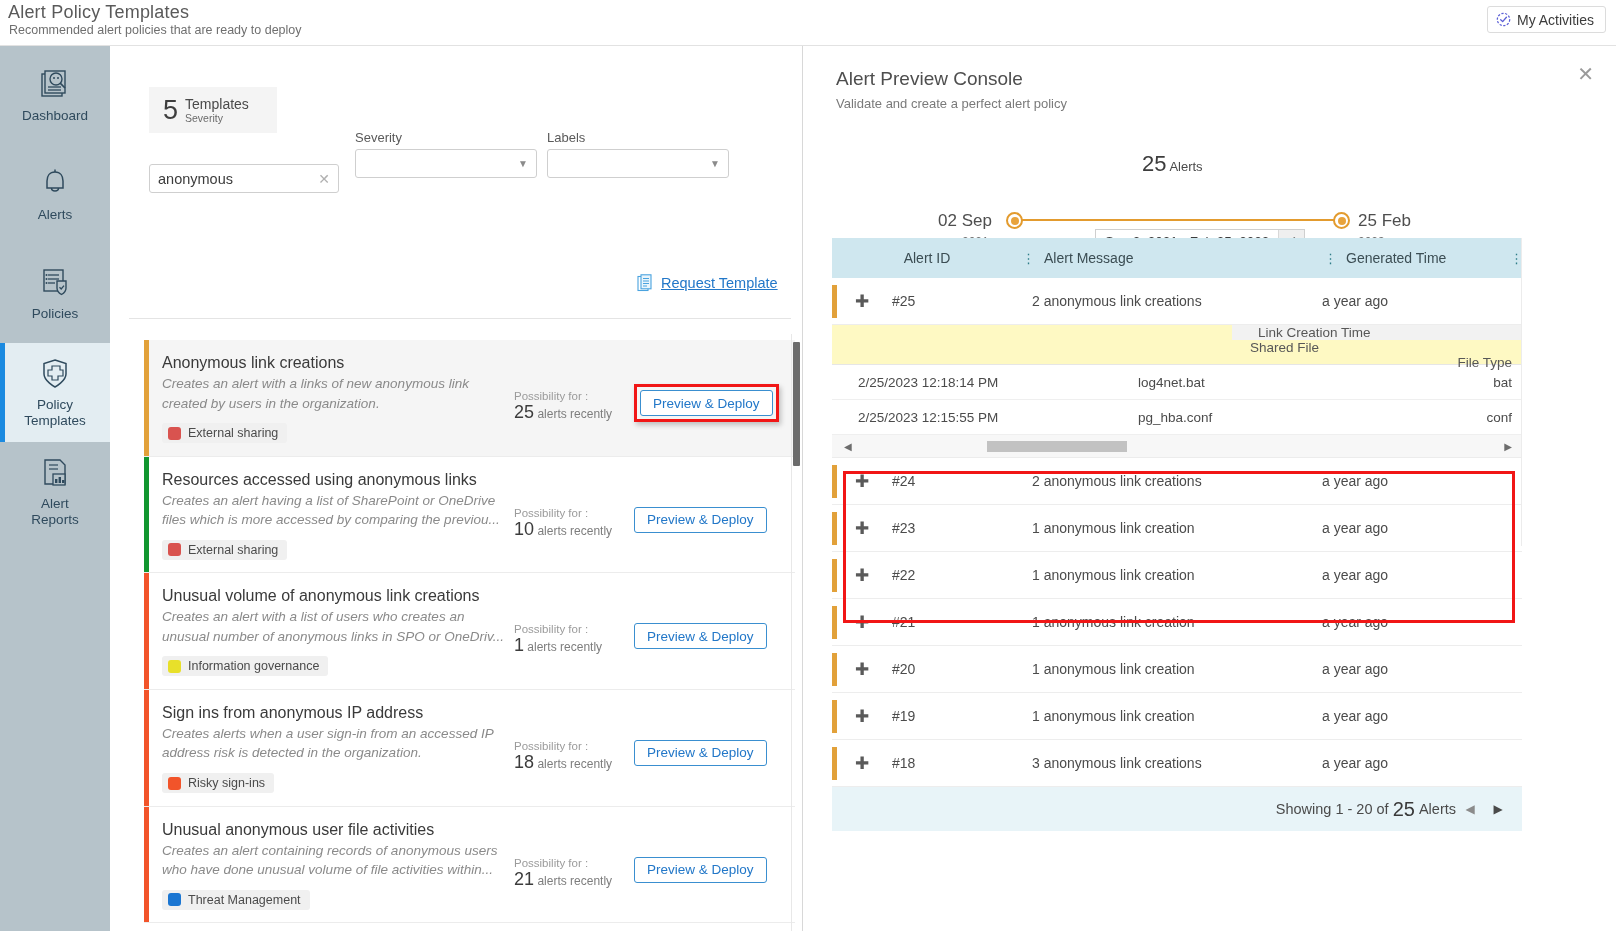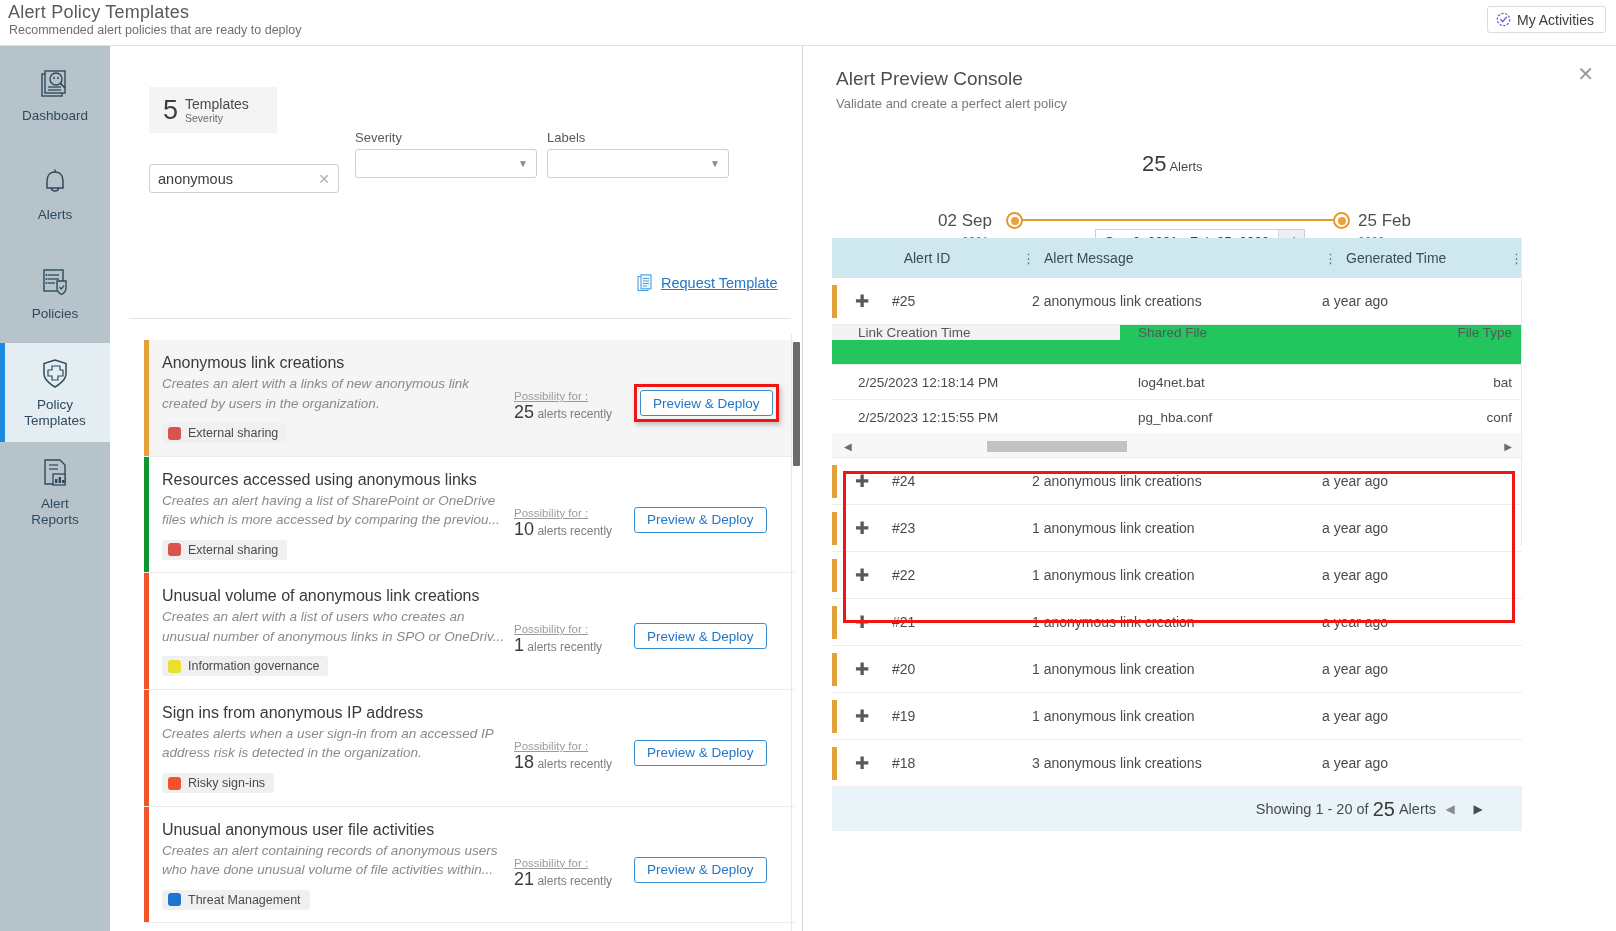--- a/index.html
+++ b/index.html
@@ -96,21 +96,21 @@
   .card .body { padding-left: 18px; width: 370px; }
   .card .title { font-size: 16px; color: #3a3a3a; margin-bottom: 2px; }
   .card .desc { font-size: 13.5px; color: #8a8a8a; font-style: italic; line-height: 1.45; }
   .card .tag {
     display: inline-flex; align-items: center; gap: 7px;
     background: #f0f0f0; border-radius: 3px; padding: 3px 9px 3px 6px;
     margin-top: 10px; font-size: 12.5px; color: #4b4b4b;
   }
   .card .tag .sw { width: 13px; height: 13px; border-radius: 3px; display:block; }
   .card .poss { width: 120px; padding-top: 36px; }
-  .card .poss .p1 { font-size: 11.5px; color: #9b9b9b; text-decoration: underline; }
+  .card .poss .p1 { font-size: 11.5px; color: #9b9b9b; }
   .card .poss .p2 { font-size: 12px; color: #7d7d7d; }
   .card .poss .p2 b { font-size: 18px; color: #3c3c3c; font-weight: 400; }
   .btn-pd {
     margin-top: 36px; height: 26px; padding: 0 12px;
     border: 1px solid #3a8fd0; border-radius: 3px; background: #fff;
     color: #2277c8; font-size: 13.5px; cursor: pointer; white-space: nowrap;
     display: flex; align-items: center;
   }
   .btn-wrap-hl {
     border: 3px solid #f11616; padding: 3px; margin-top: 30px;
@@ -183,22 +183,22 @@
   }
   .row .sev { position: absolute; left: 0; top: 7px; width: 5px; height: 33px; background: #e2a13a; }
   .row .exp { width: 60px; text-align: center; color: #5a5a5a; font-size: 17px; cursor: pointer; }
   .row .cid { width: 130px; }
   .row .cmsg { width: 290px; padding-left: 10px; }
   .row .ctime { width: 170px; padding-left: 10px; }
 
   
   .detail { background: #fff; position: relative; }
   .dt-head {
-    display: flex; height: 40px; align-items: flex-start; background: #22c55e;
-    font-size: 13.5px; color: #575757; border-bottom: 1px solid #e6e6e6;
+    display: flex; height: 40px; align-items: flex-end; background: #fef9c3;
+    font-size: 13.5px; color: #575757; border-bottom: 1px solid #e6e6e6; flex-direction: column;
   }
   .dt-row {
     display: flex; height: 35px; align-items: center; font-size: 13.5px; color: #4b4b4b;
     border-bottom: 1px solid #efefef; background: #fff;
   }
   .dc1 { width: 290px; padding-left: 26px; }
   .dc2 { width: 290px; padding-left: 18px; }
   .dc3 { width: 115px; text-align: right; padding-right: 10px; }
   .dt-head .dc1 { background: #f2f2f2; }
   .hscroll-bar {
@@ -209,21 +209,21 @@
   .hs-right { position: absolute; right: 10px; font-size: 10px; color: #6d6d6d; cursor: pointer; }
   .hs-thumb { position: absolute; left: 155px; width: 140px; height: 11px; background: #c2c2c2; cursor: pointer; }
 
   .hl-box {
     position: absolute; left: 11px; top: 233px; width: 672px; height: 152px;
     border: 3px solid #f11616; pointer-events: none; z-index: 5;
   }
 
   .tbl-footer {
     display: flex; align-items: center; justify-content: flex-end; gap: 0;
-    height: 44px; background: #e8f4f8; padding-right: 30px;
+    height: 44px; background: #e8f4f8; padding-right: 10px;
     font-size: 14.5px; color: #4a4a4a;
   }
   .tbl-footer b { font-size: 20px; font-weight: 400; color: #3a3a3a; }
   .pg-btn { width: 28px; text-align: center; color: #8b8b8b; font-size: 12px; cursor: pointer; }
   .pg-btn.on { color: #4a4a4a; }
 </style>
 </head>
 <body>
 
 <div class="topbar">

